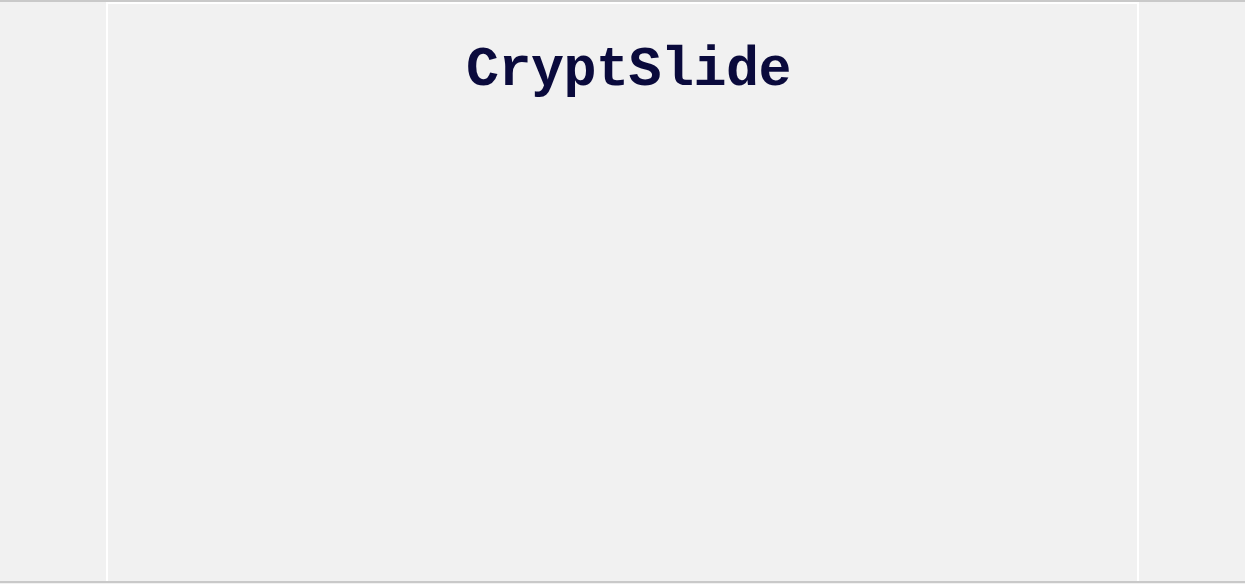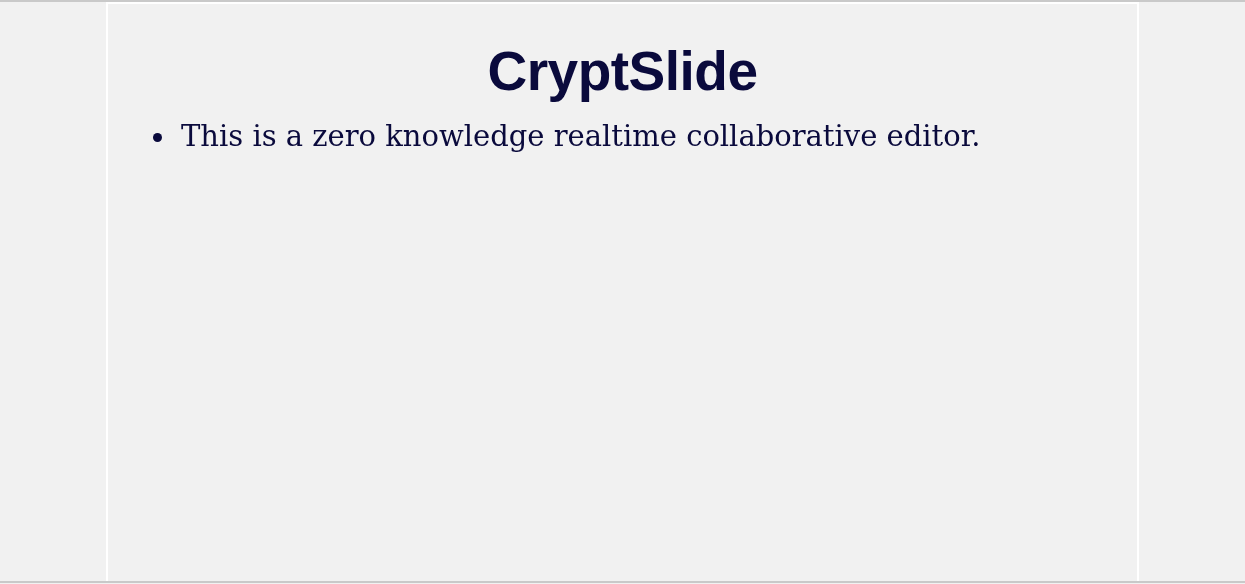--- a/index.html
+++ b/index.html
@@ -42,25 +42,25 @@
     height: 580px;
     background: #f1f1f1;
     border-left: 2px solid #ffffff;
     border-right: 2px solid #ffffff;
     border-top: 2px solid #ffffff;
     box-sizing: border-box;
   }
 
   #slide-title {
     position: absolute;
-    left: 0;
+    left: 6px;
     top: 36px;
     width: 1029px;
     text-align: center;
-    font-family: Liberation Sans, sans-serif;
+    font-family: Liberation Mono, monospace;
     font-weight: bold;
     font-size: 55px;
     line-height: 62px;
     letter-spacing: -0.5px;
     color: #0a0a3c;
     white-space: nowrap;
   }
 
   #bullet-list {
     position: absolute;
@@ -102,24 +102,20 @@
 <div id="stage">
 
   <div class="edge-rule top"></div>
 
   <div id="slide-panel">
 
     <div id="slide-title">CryptSlide</div>
 
     <ul id="bullet-list">
 
-      <li class="bullet-item">
-        <span class="bullet-marker"></span>
-        <span class="bullet-text">This is a zero knowledge realtime collaborative editor.</span>
-      </li>
 
 
 
 
     </ul>
 
   </div>
 
   <div class="edge-rule bottom"></div>
 

